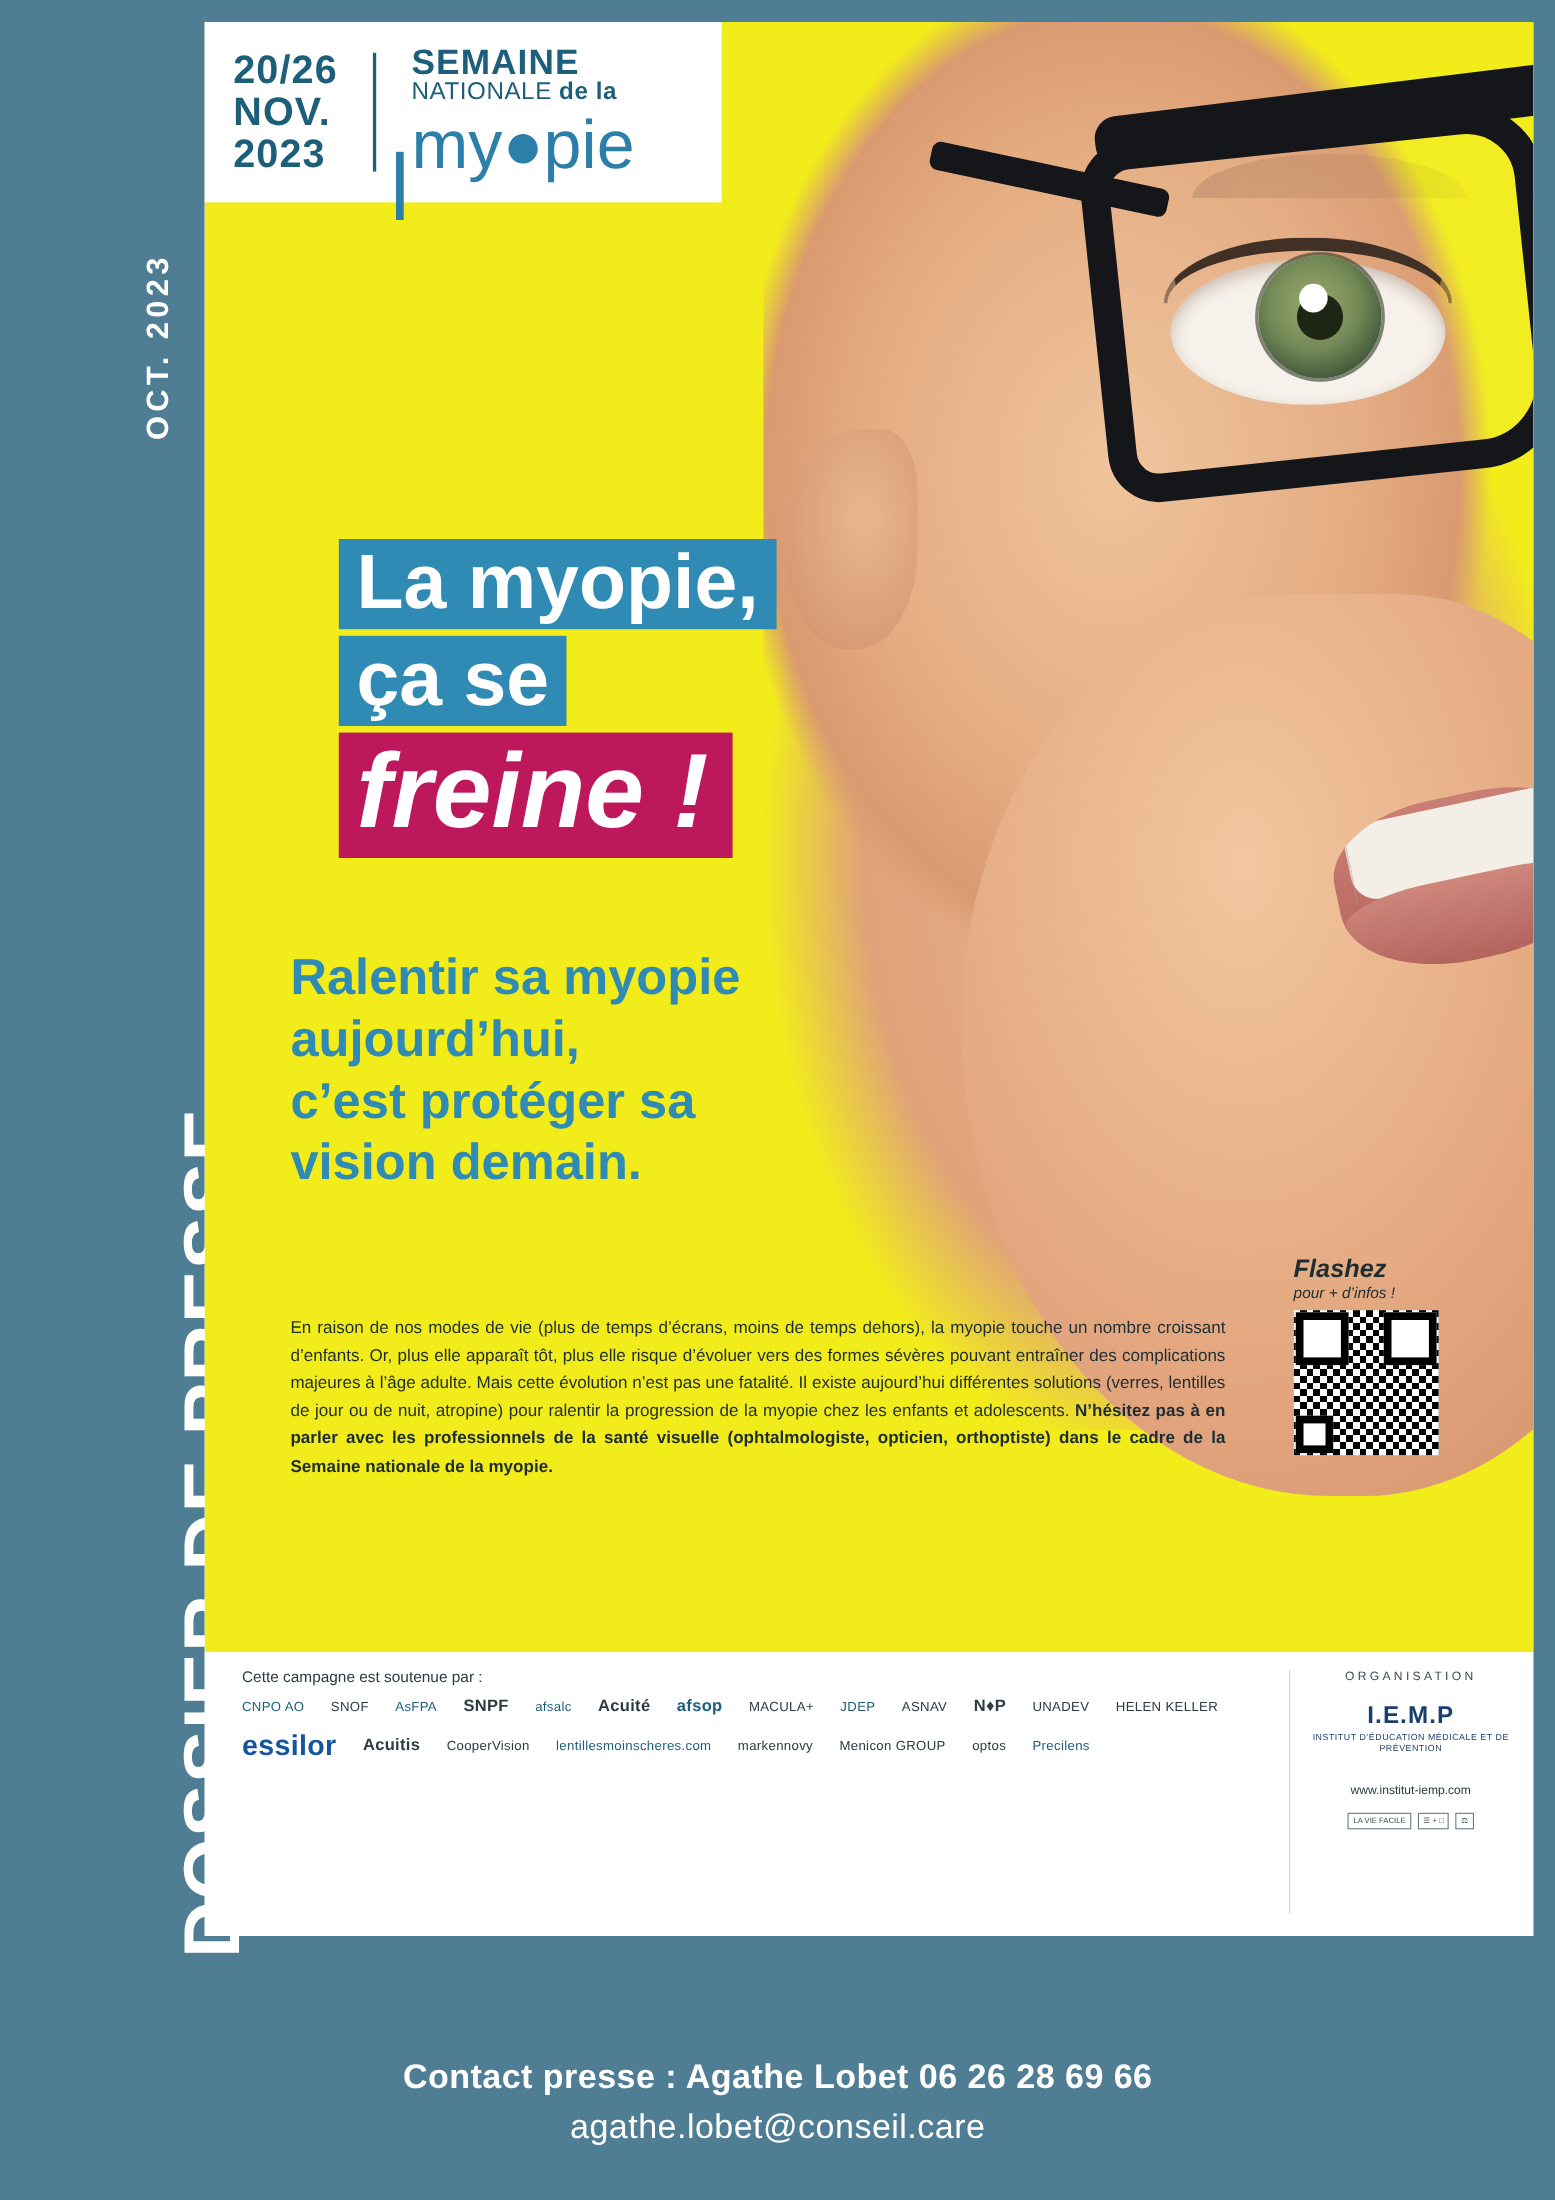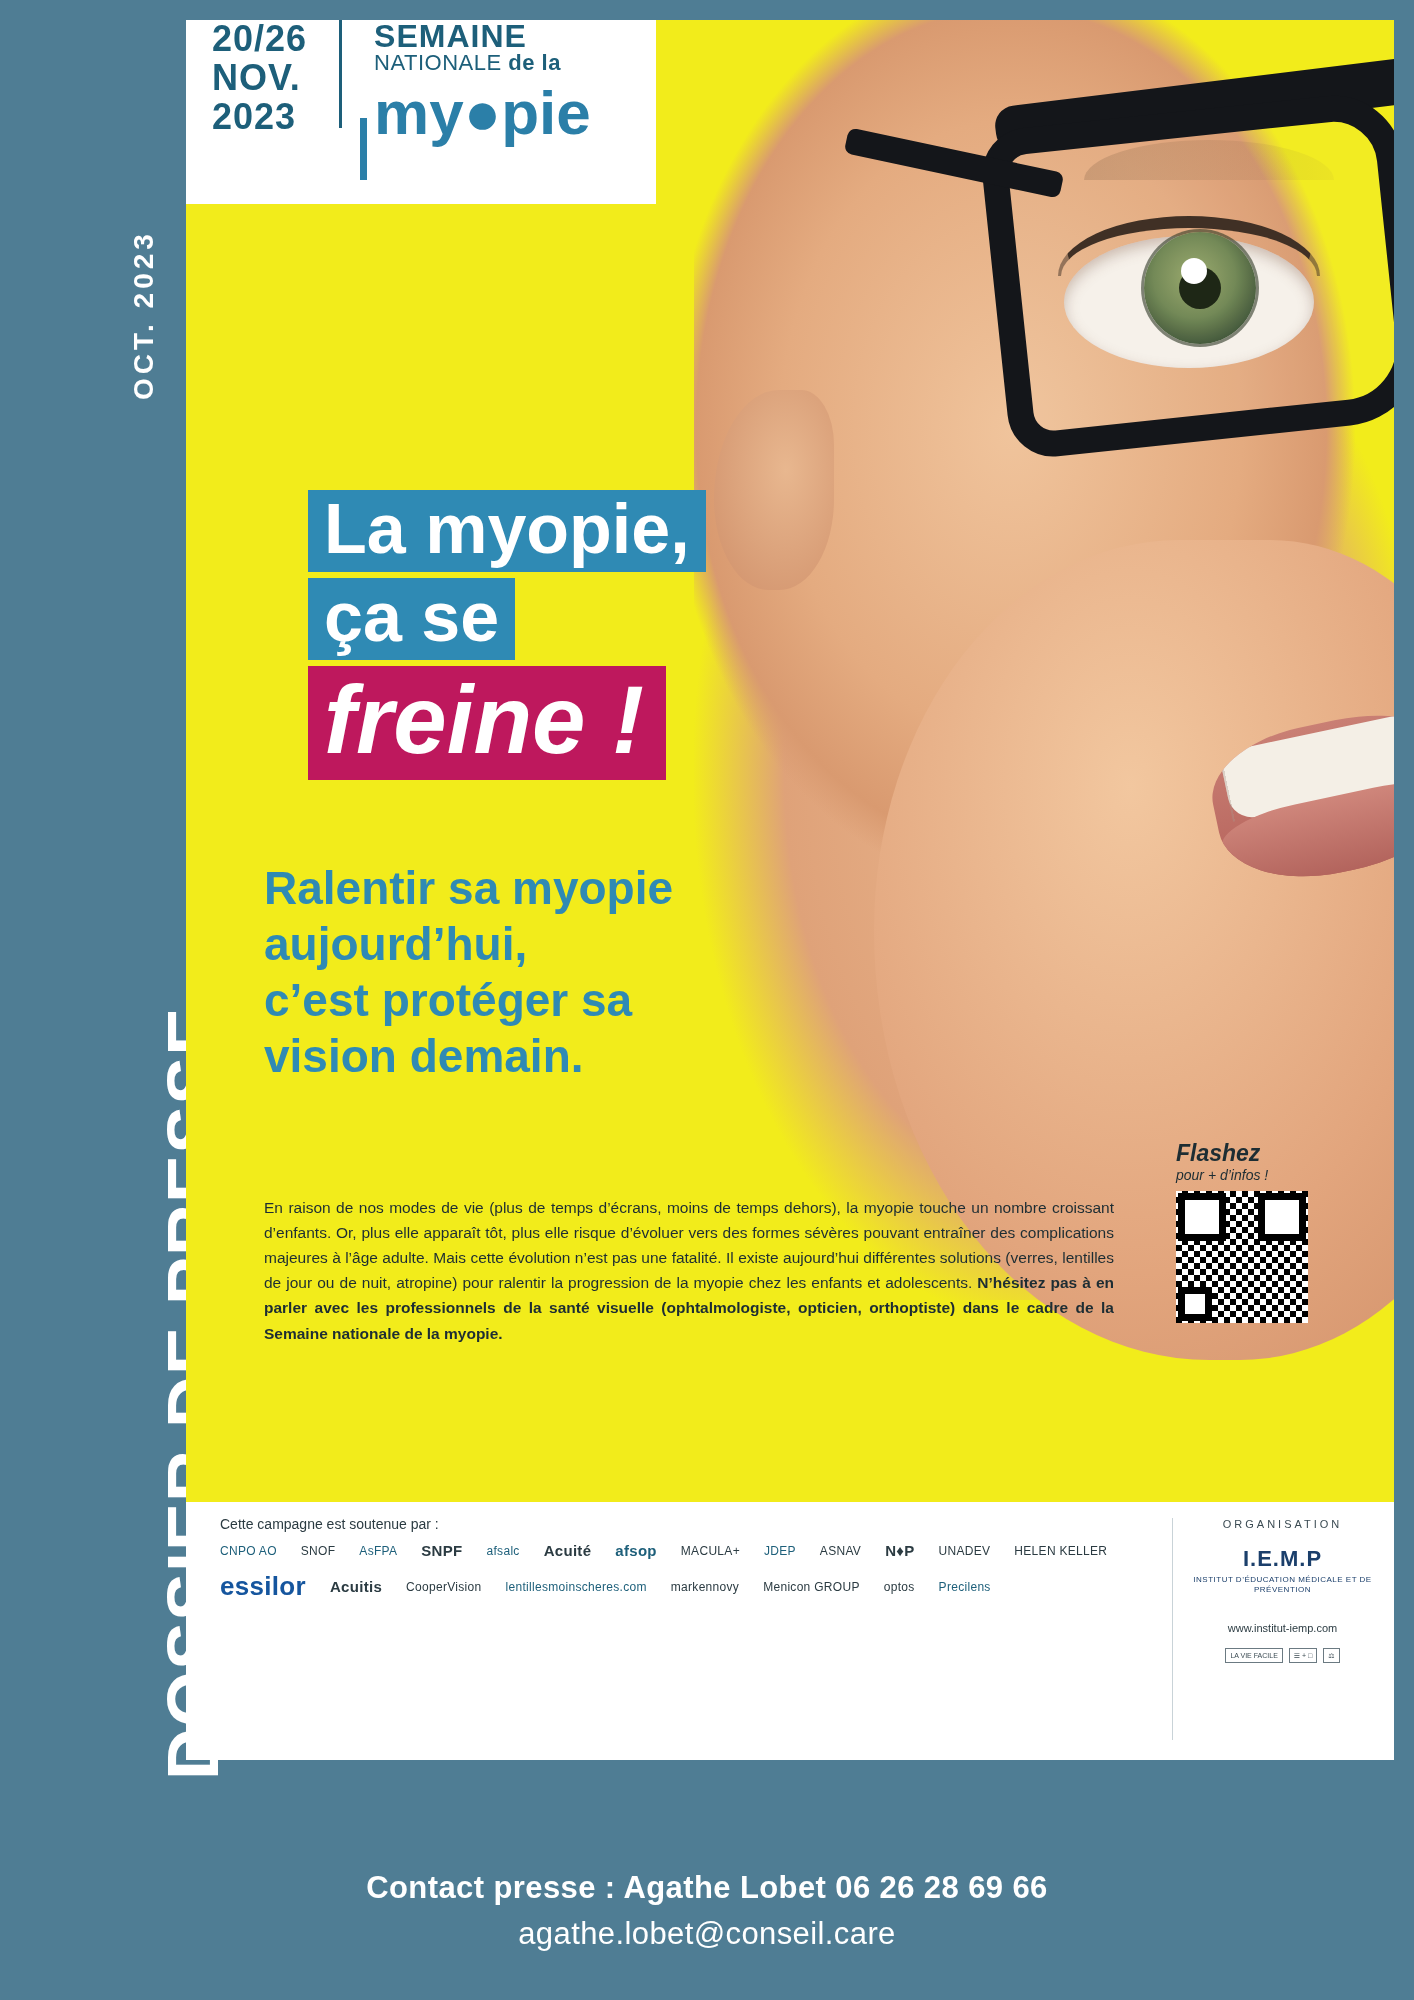--- a/index.html
+++ b/index.html
@@ -198,24 +198,24 @@
     left: 0; top: 74px;
     width: 240px; height: 78px;
     background: linear-gradient(180deg, #cf867b, #b2635c);
     border-radius: 40% 40% 60% 60%;
   }
 
   
   .logo-box {
     position: absolute;
     left: 0; top: 0;
-    width: 470px; height: 184px;
+    width: 470px; height: 164px;
     background: #ffffff;
     display: flex;
-    align-items: flex-start;
+    align-items: center;
     padding-left: 26px;
     gap: 32px;
     z-index: 5;
   }
   .logo-date {
     color: #1d5f7a;
     font-weight: bold;
     font-size: 36px;
     line-height: 1.08;
     letter-spacing: 1px;
@@ -235,21 +235,21 @@
   .logo-nat {
     color: #1d5f7a;
     font-size: 22px;
     letter-spacing: .5px;
   }
   .logo-nat b { font-weight: bold; }
   .logo-myopie {
     position: relative;
     display: inline-block;
     color: #2b7fa8;
-    font-weight: bold;
+    font-weight: normal;
     font-size: 62px;
     letter-spacing: 0px;
     margin-top: 8px;
   }
   .logo-bar {
     position: absolute;
     left: -14px; top: 36px;
     width: 7px; height: 62px;
     background: #2b7fa8;
   }

